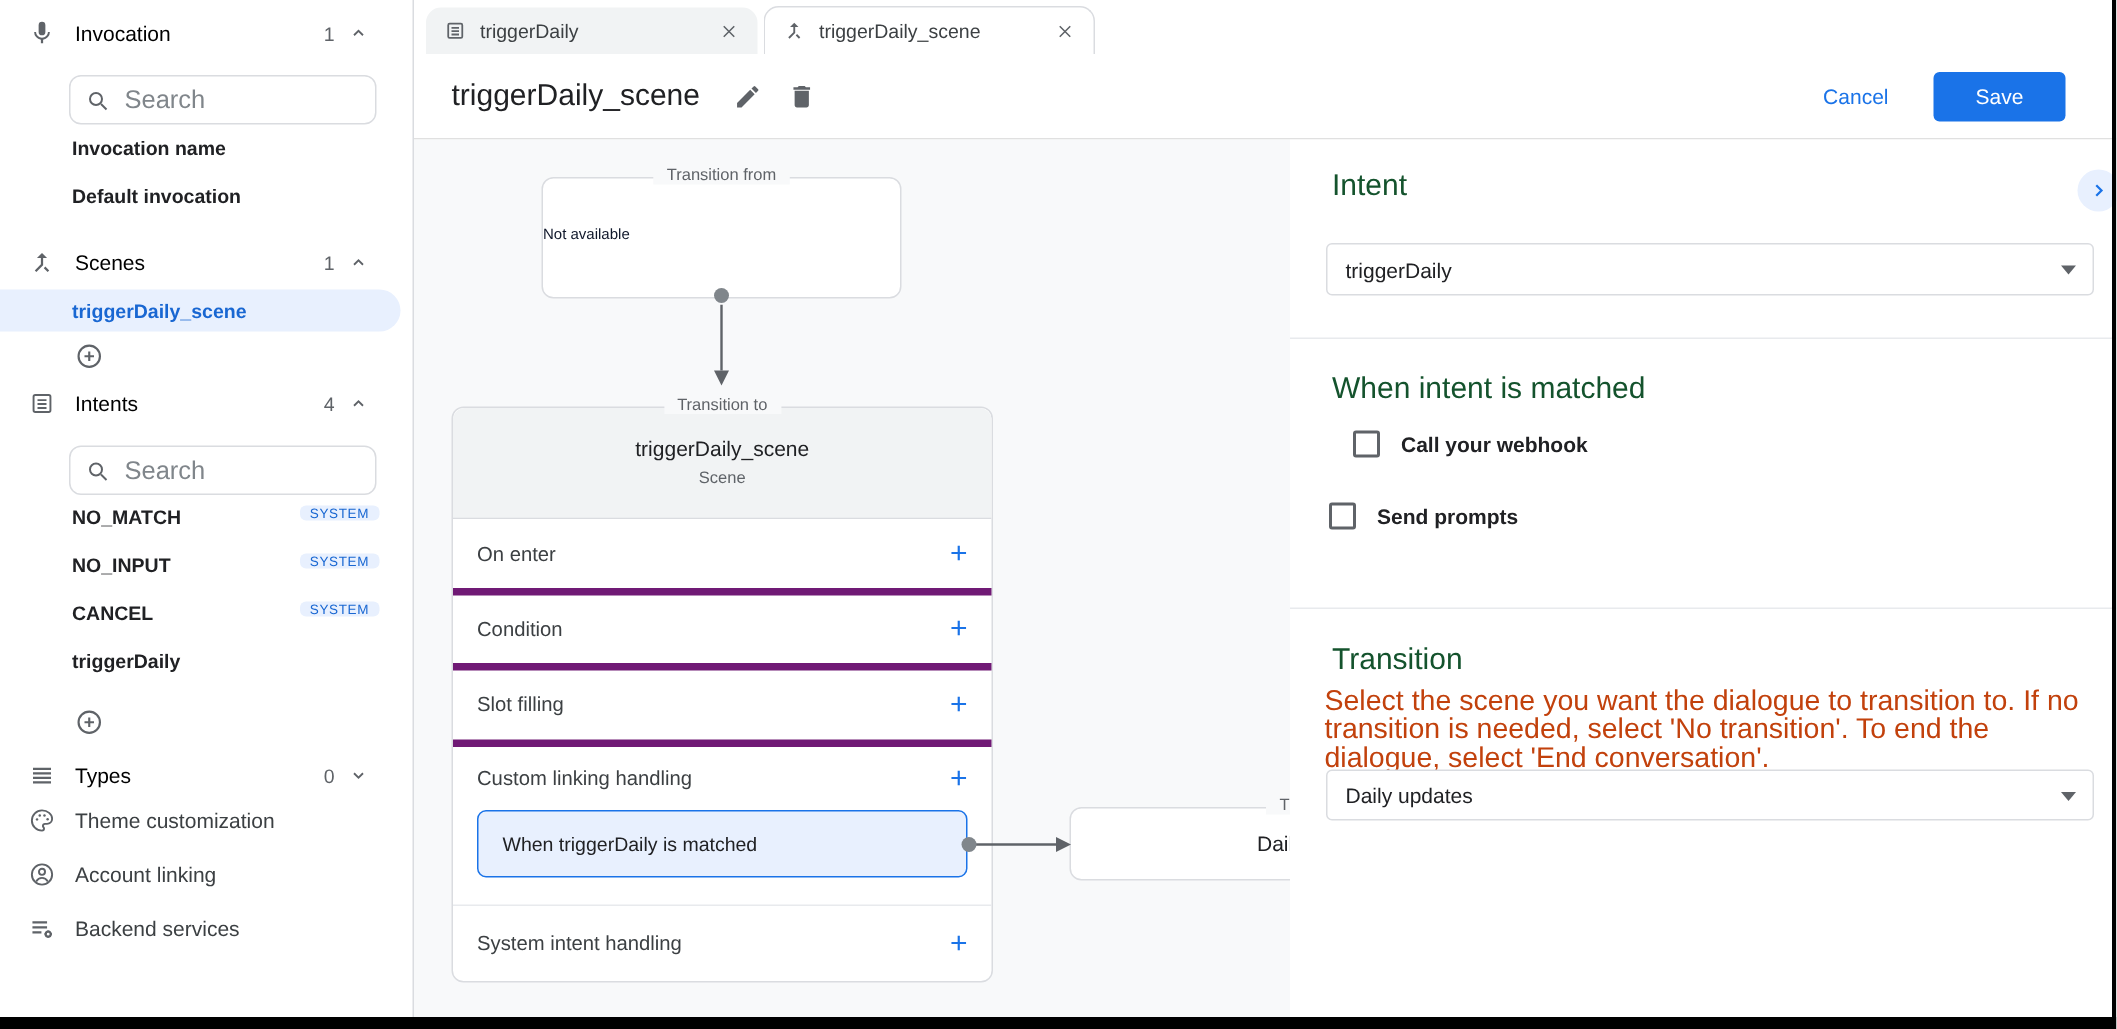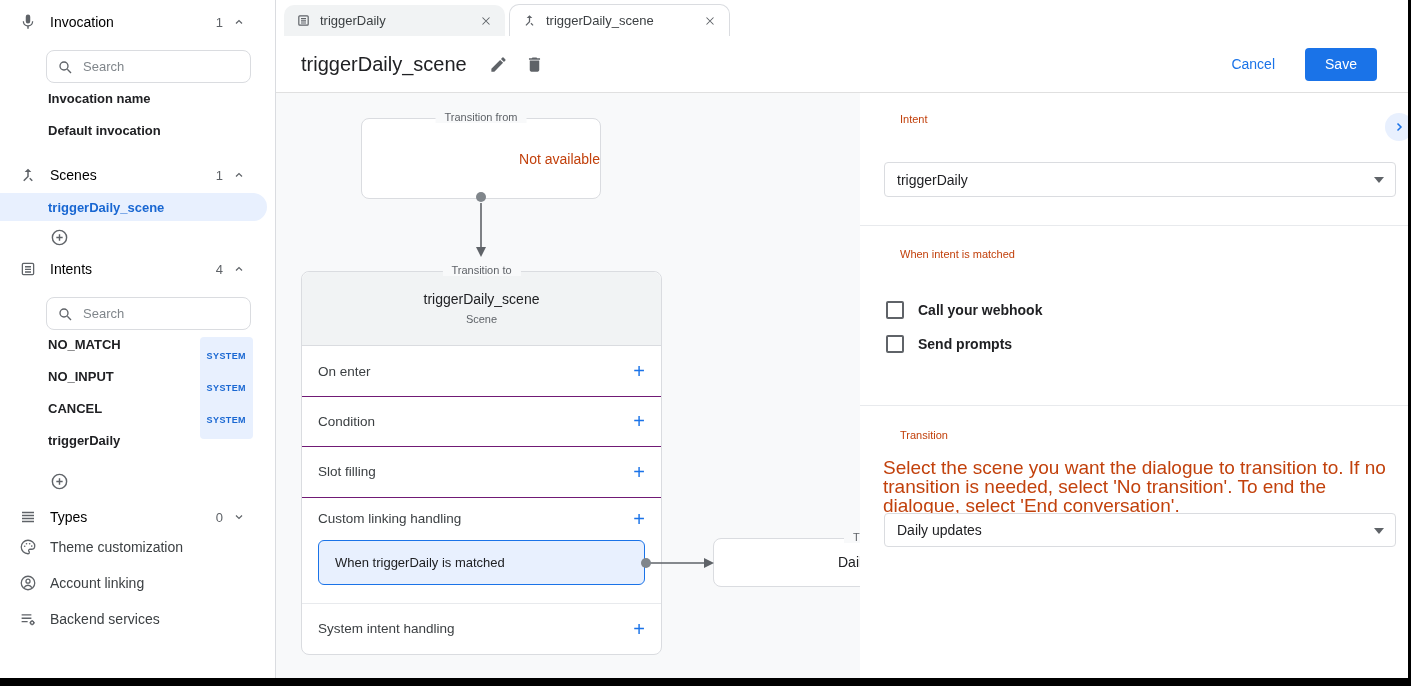--- a/index.html
+++ b/index.html
@@ -13,25 +13,25 @@
   
   .sidebar { position:absolute; left:0; top:0; width:276px; height:678px; background:#fff; border-right:1px solid #dadce0; padding-top:10px; overflow:hidden; }
   .side-section { display:flex; align-items:center; height:24px; padding:0 30px 0 18px; cursor:pointer; }
   .side-section .icon { width:20px; height:20px; color:#5f6368; margin-right:12px; flex:none; display:flex; align-items:center; justify-content:center; }
   .side-section .lbl { font-size:14px; color:#000000; }
   .side-section .sp { flex:1; }
   .side-section .count { font-size:13px; color:#5f6368; margin-right:10px; }
   .chev { width:12px; height:12px; color:#5f6368; flex:none; }
   .searchbox { display:flex; align-items:center; margin:16px 25px 0 46px; width:205px; height:33px; border:1px solid #dadce0; border-radius:8px; padding:0 10px; background:#fff; }
   .searchbox svg { width:16px; height:16px; color:#5f6368; flex:none; margin-right:10px; }
-  .searchbox input { border:none; outline:none; flex:1; font-size:13px; color:#202124; font-family:"Liberation Sans",sans-serif; min-width:0; background:transparent; }
+  .searchbox input { border:none; outline:none; flex:1; font-size:17px; color:#202124; font-family:"Liberation Sans",sans-serif; min-width:0; background:transparent; }
   .searchbox input::placeholder { color:#80868b; }
   .side-item { display:flex; align-items:flex-start; height:32px; padding:0 22px 0 48px; font-size:13px; font-weight:700; color:#202124; cursor:pointer; }
   .side-item .sp { flex:1; }
-  .badge { font-size:9px; font-weight:700; letter-spacing:.4px; color:#1967d2; background:#e8f0fe; border-radius:4px; padding:14px 7px; }
+  .badge { font-size:9px; font-weight:400; letter-spacing:.4px; color:#1967d2; background:#e8f0fe; border-radius:4px; padding:0 7px; }
   .side-selected { height:28px; margin:6px 8px 0 0; border-radius:0 16px 16px 0; background:#e8f0fe; display:flex; align-items:center; padding-left:48px; font-size:13px; font-weight:700; color:#1967d2; cursor:pointer; }
   .plus-row { height:32px; display:flex; align-items:center; padding-left:50px; cursor:pointer; }
   .plus-row svg { width:19px; height:19px; color:#5f6368; }
   .side-link { display:flex; align-items:center; height:36px; padding:0 18px; cursor:pointer; }
   .side-link .icon { width:20px; height:20px; color:#5f6368; margin-right:12px; display:flex; align-items:center; justify-content:center; }
   .side-link .lbl { font-size:14px; color:#3c4043; }
   .mt8 { margin-top:8px; } .mt4 { margin-top:4px; }
 
   
   .main { position:absolute; left:276px; top:0; width:1135px; height:678px; }
@@ -44,55 +44,55 @@
   .tab .tclose { width:14px; height:14px; color:#5f6368; flex:none; cursor:pointer; }
   .tab-inactive { left:8px; background:#f1f3f4; }
   .tab-active { left:233px; background:#fff; border:1px solid #dadce0; border-bottom:none; height:32px; }
 
   
   .pagehead { position:relative; height:57px; background:#fff; border-bottom:1px solid #e0e0e0; display:flex; align-items:center; padding:0 20px 0 25px; }
   .pagehead .title { font-size:20px; color:#202124; margin-right:22px; }
   .hicon { width:19px; height:19px; color:#5f6368; margin-right:17px; cursor:pointer; flex:none; }
   .pagehead .sp { flex:1; }
   .cancel-btn { font-size:14px; font-weight:500; color:#1a73e8; background:none; border:none; cursor:pointer; margin-right:30px; font-family:"Liberation Sans",sans-serif; }
-  .save-btn { width:72px; height:33px; background:#1a73e8; color:#fff; font-size:14px; font-weight:500; border:none; border-radius:4px; cursor:pointer; margin-right:14px; font-family:"Liberation Sans",sans-serif; }
+  .save-btn { width:88px; height:33px; background:#1a73e8; color:#fff; font-size:14px; font-weight:500; border:none; border-radius:4px; cursor:pointer; margin-right:14px; font-family:"Liberation Sans",sans-serif; }
 
   
   .workarea { position:relative; height:585px; }
   .canvas { position:absolute; left:0; top:0; width:584px; height:585px; background:#f8f9fa; overflow:hidden; }
 
   .flow-box { position:absolute; background:#fff; border:1px solid #dadce0; border-radius:8px; }
   .legend { position:absolute; top:-8px; left:50%; transform:translateX(-50%); background:#f8f9fa; padding:0 9px; font-size:11px; color:#5f6368; white-space:nowrap; }
   .box-from { left:85px; top:25px; width:240px; height:81px; }
-  .box-from .content { position:absolute; left:0; right:0; top:32px; text-align:right; font-size:14px; color:#c2410c; }
+  .box-from .content { position:absolute; left:0; right:0; top:32px; text-align:left; font-size:10px; color:#0f172a; }
 
   .dot { position:absolute; width:10px; height:10px; border-radius:50%; background:#80868b; z-index:3; }
   .connector-svg { position:absolute; color:#5f6368; z-index:2; }
 
   .box-to { left:25px; top:178px; width:361px; height:384px; display:flex; flex-direction:column; }
   .box-to .shead { height:75px; background:#f1f3f4; border-bottom:1px solid #dadce0; border-radius:8px 8px 0 0; text-align:center; padding-top:19px; }
   .box-to .shead .stitle { font-size:14px; color:#202124; }
   .box-to .shead .ssub { font-size:11px; color:#5f6368; margin-top:6px; }
-  .scene-row { height:51px; display:flex; align-items:center; justify-content:space-between; padding:0 16px; border-bottom:1px solid #701a75; cursor:default; }
+  .scene-row { height:51px; display:flex; align-items:center; justify-content:space-between; padding:0 16px; border-bottom:5px solid #701a75; cursor:default; }
   .scene-row .rlbl { font-size:13.5px; color:#3c4043; }
   .plus-btn { color:#1a73e8; font-size:20px; font-weight:400; line-height:20px; cursor:pointer; background:none; border:none; font-family:"Liberation Sans",sans-serif; }
   .custom-sec { border-bottom:1px solid #e8eaed; }
   .custom-sec .scene-row { border-bottom:none; height:42px; }
   .intent-chip { margin:0 16px; height:45px; background:#e8f0fe; border:1.5px solid #1a73e8; border-radius:6px; display:flex; align-items:center; padding:0 16px; font-size:13px; color:#202124; cursor:pointer; }
   .custom-pad { height:18px; }
   .scene-row.last { border-bottom:none; }
 
   .box-clip { left:437px; top:445px; width:240px; height:49px; }
   .box-clip .legend { left:130px; transform:none; }
   .box-clip .content { position:absolute; left:124px; top:15px; font-size:14px; color:#202124; }
 
   
   .panel { position:absolute; left:584px; top:0; width:551px; height:585px; background:#fff; }
   .collapse-btn { position:absolute; left:525px; top:20px; width:28px; height:28px; border-radius:50%; background:#e8f0fe; border:none; cursor:pointer; display:flex; align-items:center; justify-content:center; color:#1a73e8; }
-  .pheading { position:absolute; left:40px; font-size:11px; color:#c2410c; }
+  .pheading { position:absolute; left:28px; font-size:20px; color:#14532d; }
   .pselect { position:absolute; left:24px; width:512px; height:35px; border:1px solid #dadce0; border-radius:4px; background:#fff; display:flex; align-items:center; padding:0 30px 0 12px; font-size:14px; color:#202124; cursor:pointer; }
   .pselect .caret { position:absolute; right:11px; top:14px; width:0; height:0; border-left:5px solid transparent; border-right:5px solid transparent; border-top:6px solid #5f6368; }
   .pdivider { position:absolute; left:0; width:551px; height:1px; background:#e8eaed; }
   .checkrow { position:absolute; left:26px; display:flex; align-items:center; cursor:pointer; }
   .checkbox { width:18px; height:18px; border:2px solid #5f6368; border-radius:2px; background:#fff; margin-right:14px; flex:none; }
   .checkrow .clbl { font-size:14px; font-weight:700; color:#202124; }
   .pdesc { position:absolute; left:23px; width:518px; font-size:19px; line-height:19px; color:#c2410c; }
 </style>
 </head>
 <body>
@@ -361,21 +361,21 @@
 
         <div class="pselect" style="top:69px;">
           <span>triggerDaily</span>
           <span class="caret"></span>
         </div>
 
         <div class="pdivider" style="top:132px;"></div>
 
         <div class="pheading" style="top:155px;">When intent is matched</div>
 
-        <div class="checkrow" style="top:208px;">
+        <div class="checkrow" style="top:194px;margin-left:16px;">
           <span class="checkbox"></span>
           <span class="clbl">Call your webhook</span>
         </div>
         <div class="checkrow" style="top:242px;text-align:center;">
           <span class="checkbox"></span>
           <span class="clbl">Send prompts</span>
         </div>
 
         <div class="pdivider" style="top:312px;"></div>
 

